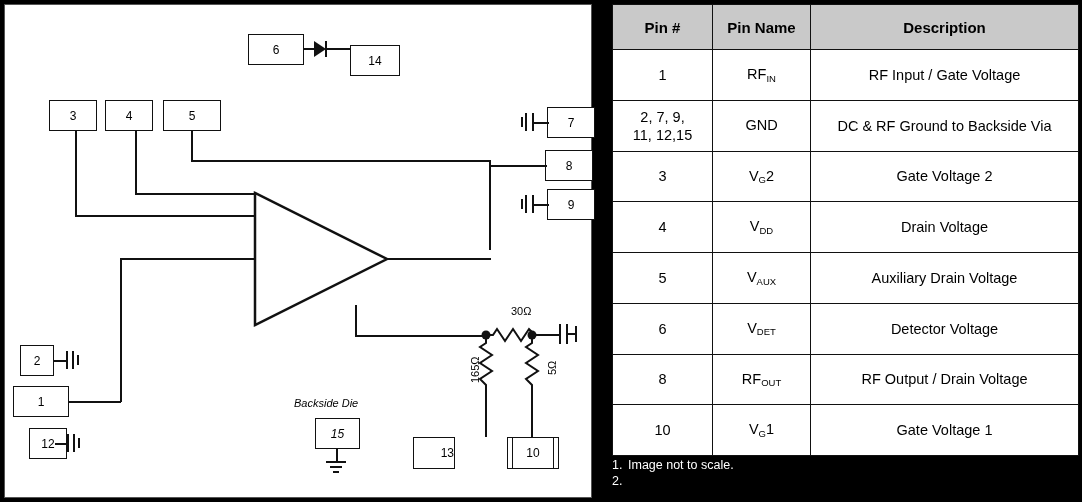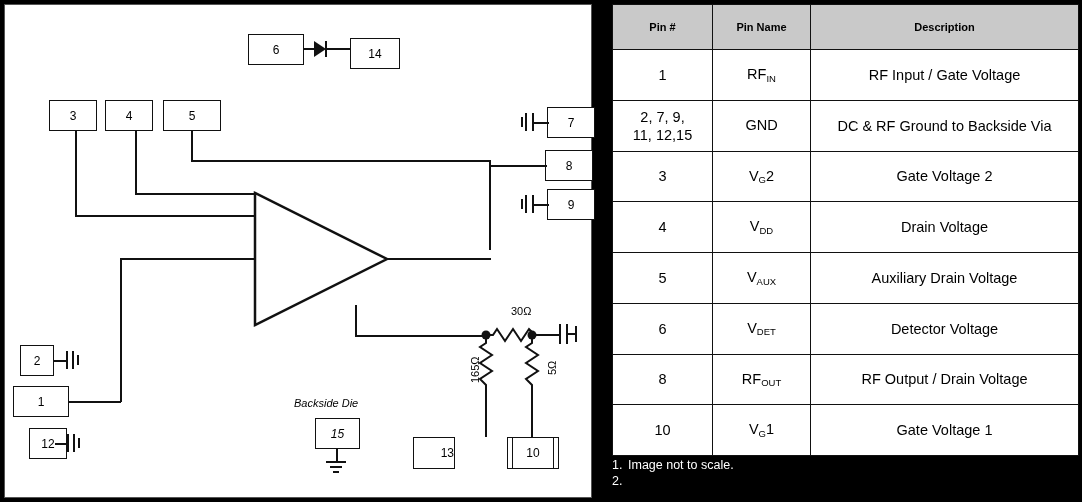--- a/index.html
+++ b/index.html
@@ -28,21 +28,21 @@
   
   svg{overflow:visible;}
 
   
   #tablewrap{
     position:absolute;left:612px;top:4px;width:466px;height:452px;
     background:#fff;
   }
   table{border-collapse:collapse;width:100%;height:100%;table-layout:fixed;}
   th,td{border:1.5px solid #111;text-align:center;color:#000;font-size:14.5px;}
-  thead th{background:#c9c9c9;font-weight:bold;font-size:11px;height:42px;}
+  thead th{background:#c9c9c9;font-weight:bold;font-size:15px;height:42px;}
   tbody td{height:43px;}
   col.c1{width:100px;}
   col.c2{width:98px;}
   col.c3{width:268px;}
   sub{font-size:9.5px;vertical-align:-0.25em;margin-top:40px;}
 
   
   #notes{
     position:absolute;left:612px;top:458px;width:466px;
     color:#fff;font-size:12.5px;line-height:1.25;
@@ -60,21 +60,21 @@
 
     <div class="pinbox" style="left:243px;top:29px;width:56px;height:31px;">
       <span>6</span>
     </div>
     <div class="wire hline" style="left:299px;top:43px;width:10px;"></div>
     <svg style="position:absolute;left:308px;top:33px;" width="22" height="22">
       <polygon points="1,3 1,19 13,11" fill="#111"></polygon>
       <line x1="13" y1="3" x2="13" y2="19" stroke="#111" stroke-width="2"></line>
     </svg>
     <div class="wire hline" style="left:322px;top:43px;width:23px;"></div>
-    <div class="pinbox" style="left:345px;top:33px;width:50px;height:31px;">
+    <div class="pinbox" style="left:345px;top:40px;width:50px;height:31px;">
       <span>14</span>
     </div>
 
     <div class="pinbox" style="left:44px;top:95px;width:48px;height:31px;">
       <span>3</span>
     </div>
     <div class="pinbox" style="left:100px;top:95px;width:48px;height:31px;">
       <span>4</span>
     </div>
     <div class="pinbox" style="left:158px;top:95px;width:58px;height:31px;">

